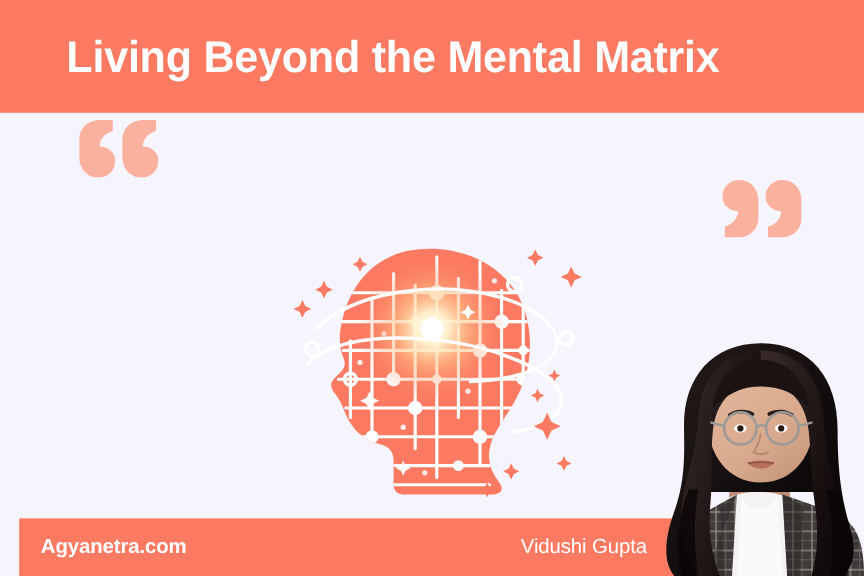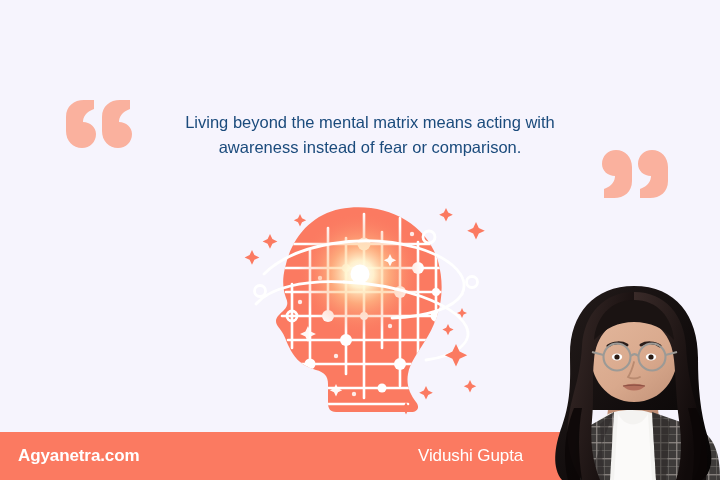--- a/index.html
+++ b/index.html
@@ -70,21 +70,21 @@
   
   #portrait {
     position:absolute;
     left:548px; top:282px;
     width:172px; height:198px;
     z-index:6;
   }
 
   
   #footer {
-    position:absolute; left:0; top:432px;
+    position:absolute; left:16px; top:432px;
     width:597px; height:48px;
     background:#FB7A61;
     z-index:3;
   }
   #footer-brand {
     position:absolute;
     left:18px; top:13px;
     color:#FFFFFF;
     font-size:17px;
     font-weight:700;
@@ -99,29 +99,31 @@
     font-weight:400;
     letter-spacing:-0.1px;
     line-height:22px;
   }
 </style>
 </head>
 <body>
 
 <div id="card">
 
+  <div id="header">
+    <div id="header-title">Living Beyond the Mental Matrix</div>
+  </div>
 
   <div id="quote-open">
     <svg class="qmark" width="66" height="52" viewBox="0 0 66 52" xmlns="http://www.w3.org/2000/svg">
       <path d="M0 17 C0 6 8 0 18 0 L28 0 L28 9 C20 12 17 17 17 22 C24 22 30 27 30 34 C30 42 24 48 16 48 C7 48 0 41 0 31 Z" fill="#FAB19E"></path>
       <path d="M36 17 C36 6 44 0 54 0 L64 0 L64 9 C56 12 53 17 53 22 C60 22 66 27 66 34 C66 42 60 48 52 48 C43 48 36 41 36 31 Z" fill="#FAB19E"></path>
     </svg>
   </div>
 
-  <div id="quote-text">Living beyond the mental matrix means acting with awareness instead of fear or comparison.</div>
 
   <div id="quote-close">
     <svg class="qmark" width="66" height="52" viewBox="0 0 66 52" xmlns="http://www.w3.org/2000/svg">
       <path d="M0 17 C0 6 8 0 18 0 L28 0 L28 9 C20 12 17 17 17 22 C24 22 30 27 30 34 C30 42 24 48 16 48 C7 48 0 41 0 31 Z" fill="#FAB19E"></path>
       <path d="M36 17 C36 6 44 0 54 0 L64 0 L64 9 C56 12 53 17 53 22 C60 22 66 27 66 34 C66 42 60 48 52 48 C43 48 36 41 36 31 Z" fill="#FAB19E"></path>
     </svg>
   </div>
 
   <div id="illustration">
     <svg width="250" height="232" viewBox="0 0 250 232" xmlns="http://www.w3.org/2000/svg">

